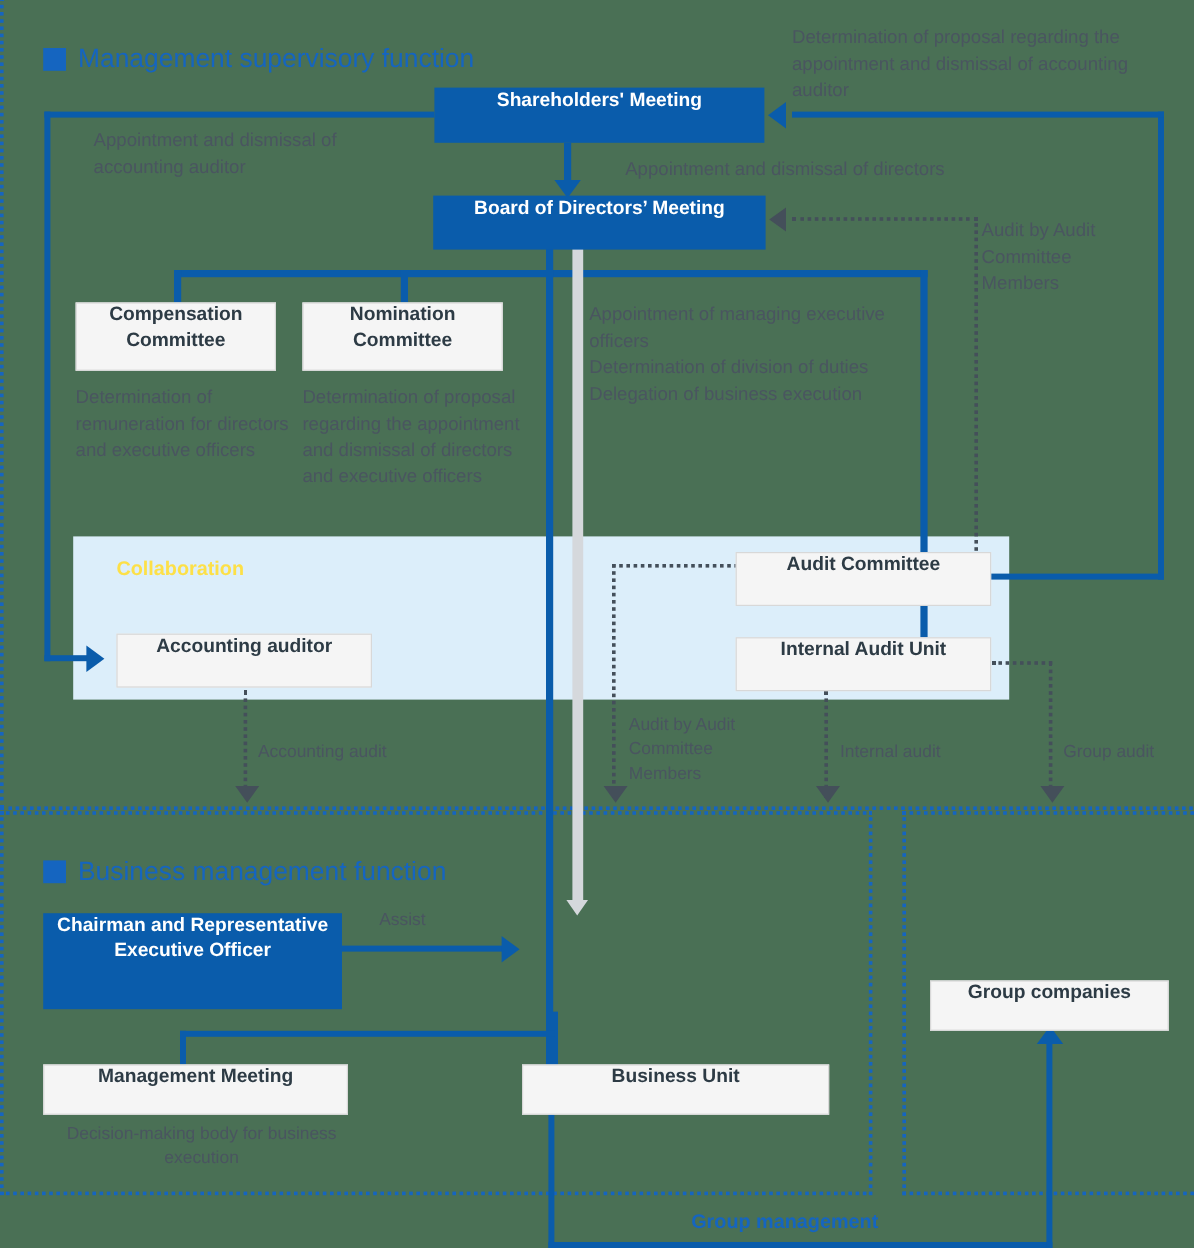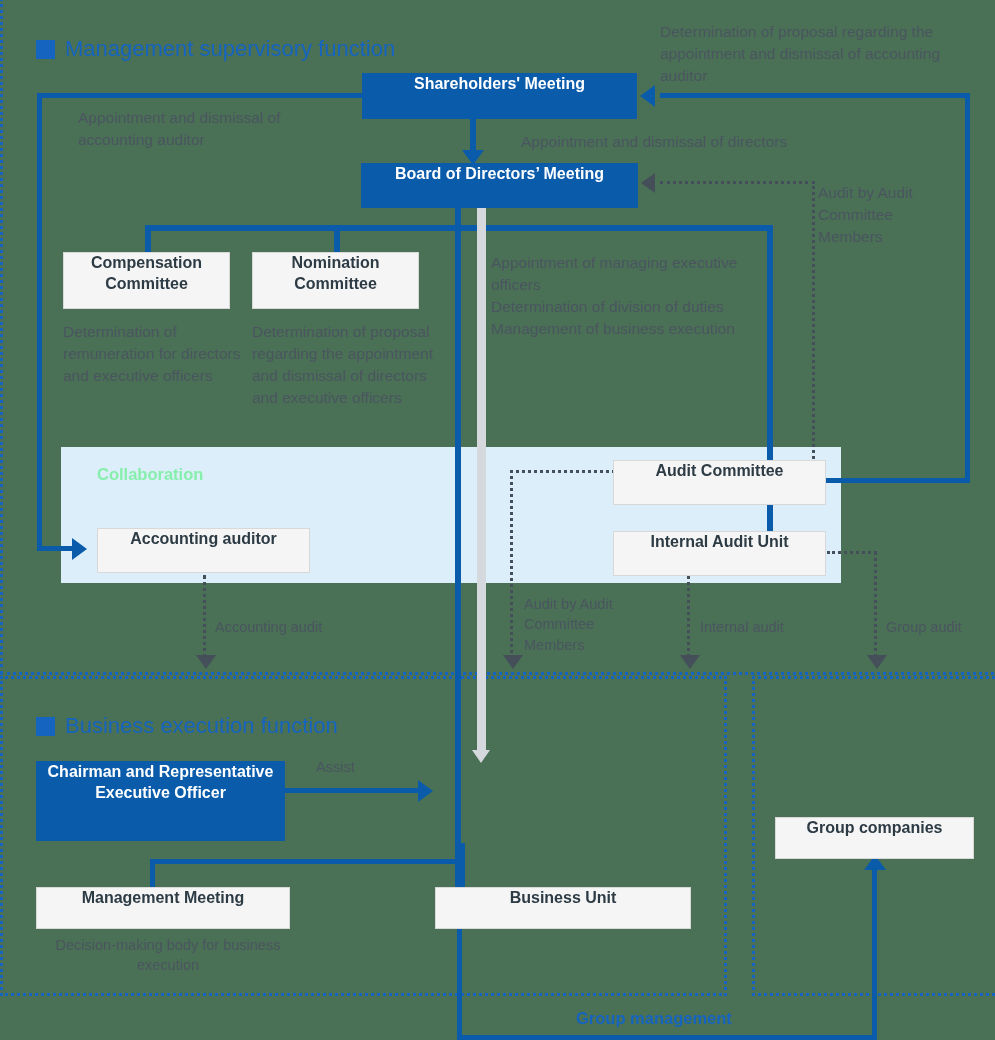--- a/index.html
+++ b/index.html
@@ -18,21 +18,21 @@
   .box{position:absolute;display:flex;justify-content:center;text-align:center;box-sizing:border-box;}
   .box-blue{background:#0a5cab;color:#fff;font-weight:bold;font-size:16px;line-height:1.32;}
   .box-white{background:#f5f5f5;border:1px solid #d8d8d8;color:#2d3b45;font-weight:bold;font-size:16px;line-height:1.3;}
 
   
   .note{position:absolute;color:#4a5560;font-size:15.5px;line-height:1.42;}
   .note-sm{position:absolute;color:#4a5560;font-size:14.5px;line-height:1.4;}
 
   
   .collab{position:absolute;background:#dceefa;}
-  .collab-label{position:absolute;color:#86efac;font-weight:bold;font-size:16.5px;}
+  .collab-label{position:absolute;color:#fde047;font-weight:bold;font-size:16.5px;}
 
   
   .ln{position:absolute;background:#0a5cab;}
   .ln-gray{position:absolute;background:#d5d8dc;}
   .dln-v{position:absolute;border-left:3px dotted #444f5a;}
   .dln-h{position:absolute;border-top:3px dotted #444f5a;}
 
   .arr{position:absolute;width:0;height:0;}
   .arr-down-blue{border-left:11px solid transparent;border-right:11px solid transparent;border-top:15px solid #0a5cab;}
   .arr-up-blue{border-left:11px solid transparent;border-right:11px solid transparent;border-bottom:15px solid #0a5cab;}
@@ -58,21 +58,21 @@
   <div class="collab" style="left:61px;top:447px;width:780px;height:136px;"></div>
   <div class="collab-label" style="left:97px;top:465px;">Collaboration</div>
 
   <div class="sec-head" style="left:36px;top:36px;justify-content:center;">
     <span class="sq"></span>
     <span class="txt">Management supervisory function</span>
   </div>
 
   <div class="sec-head" style="left:36px;top:713px;">
     <span class="sq"></span>
-    <span class="txt">Business execution function</span>
+    <span class="txt">Business management function</span>
   </div>
 
   <div class="ln" style="left:37px;top:93px;width:325px;height:5px;"></div>
   <div class="ln" style="left:37px;top:93px;width:5px;height:458px;"></div>
   <div class="ln" style="left:37px;top:546px;width:40px;height:5px;"></div>
   <div class="arr arr-right-blue" style="left:72px;top:538px;"></div>
 
   <div class="ln" style="left:825px;top:478px;width:145px;height:5px;"></div>
   <div class="ln" style="left:965px;top:93px;width:5px;height:390px;"></div>
   <div class="ln" style="left:660px;top:93px;width:310px;height:5px;"></div>
@@ -177,21 +177,21 @@
   <div class="note" style="left:521px;top:131px;width:330px;">Appointment and dismissal of directors</div>
 
   <div class="note" style="left:818px;top:182px;width:130px;">Audit by Audit Committee Members</div>
 
   <div class="note" style="left:63px;top:321px;width:180px;">Determination of remuneration for directors and executive officers</div>
 
   <div class="note" style="left:252px;top:321px;width:196px;">Determination of proposal regarding the appointment and dismissal of directors and executive officers</div>
 
   <div class="note" style="left:491px;top:252px;width:250px;white-space:pre-line;">Appointment of managing executive officers
 Determination of division of duties
-Management of business execution</div>
+Delegation of business execution</div>
 
   <div class="note-sm" style="left:215px;top:617px;width:160px;">Accounting audit</div>
 
   <div class="note-sm" style="left:524px;top:594px;width:120px;">Audit by Audit Committee Members</div>
 
   <div class="note-sm" style="left:700px;top:617px;width:130px;">Internal audit</div>
 
   <div class="note-sm" style="left:886px;top:617px;width:110px;">Group audit</div>
 
   <div class="note-sm" style="left:316px;top:757px;width:80px;">Assist</div>

